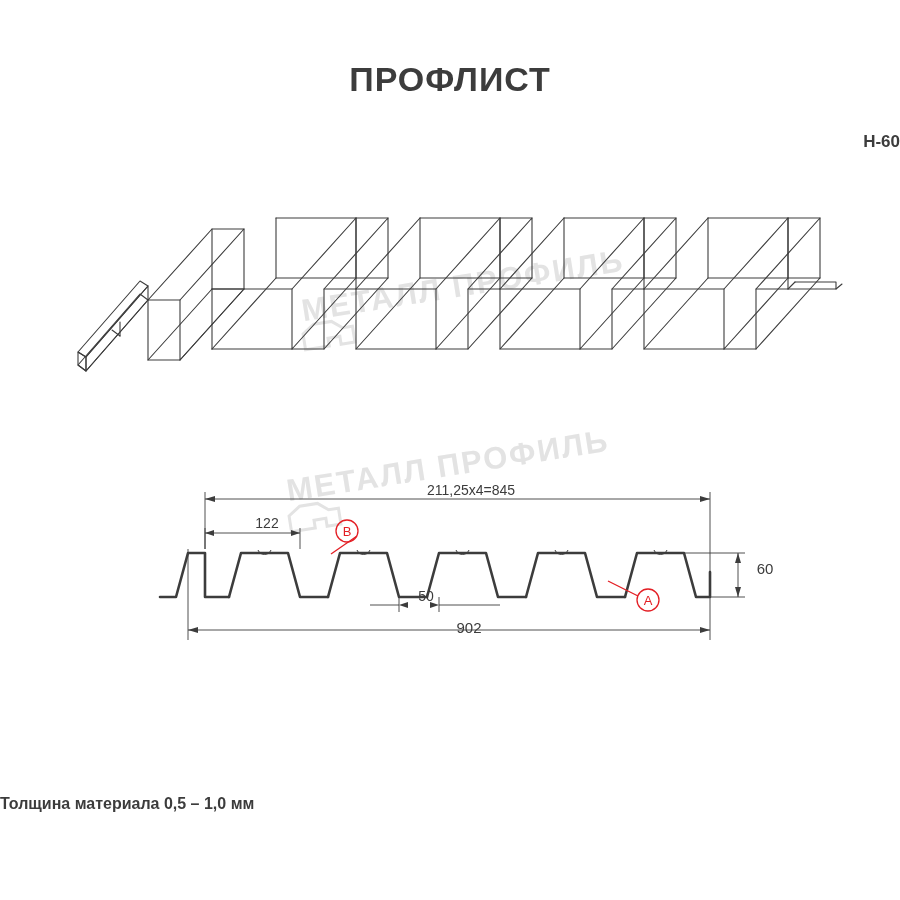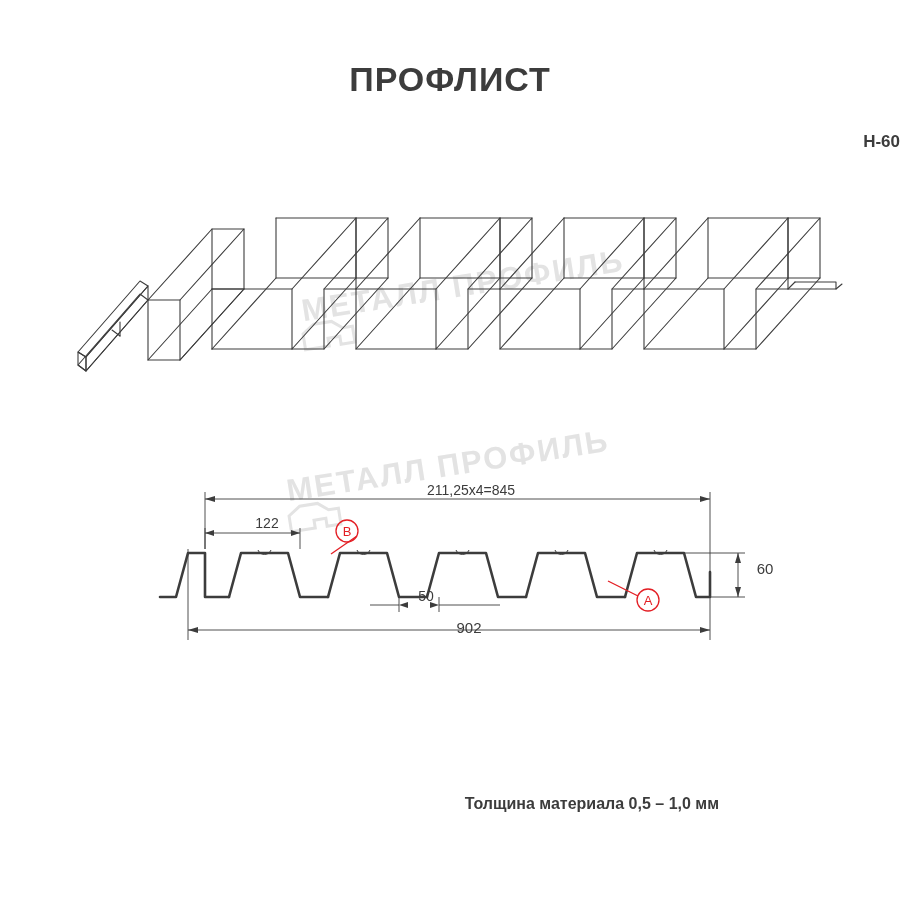--- a/index.html
+++ b/index.html
@@ -39,21 +39,21 @@
     text-align: right;
     font-size: 17px;
     font-weight: bold;
     color: #3c3c3c;
   }
   .footer-note {
     position: absolute;
     top: 795px;
     left: 0;
     width: 719px;
-    text-align: right;
+    text-align: left;
     font-size: 16px;
     font-weight: bold;
     color: #3c3c3c;
   }
   .svg-layer {
     position: absolute;
     top: 0;
     left: 0;
   }
   .wm {

